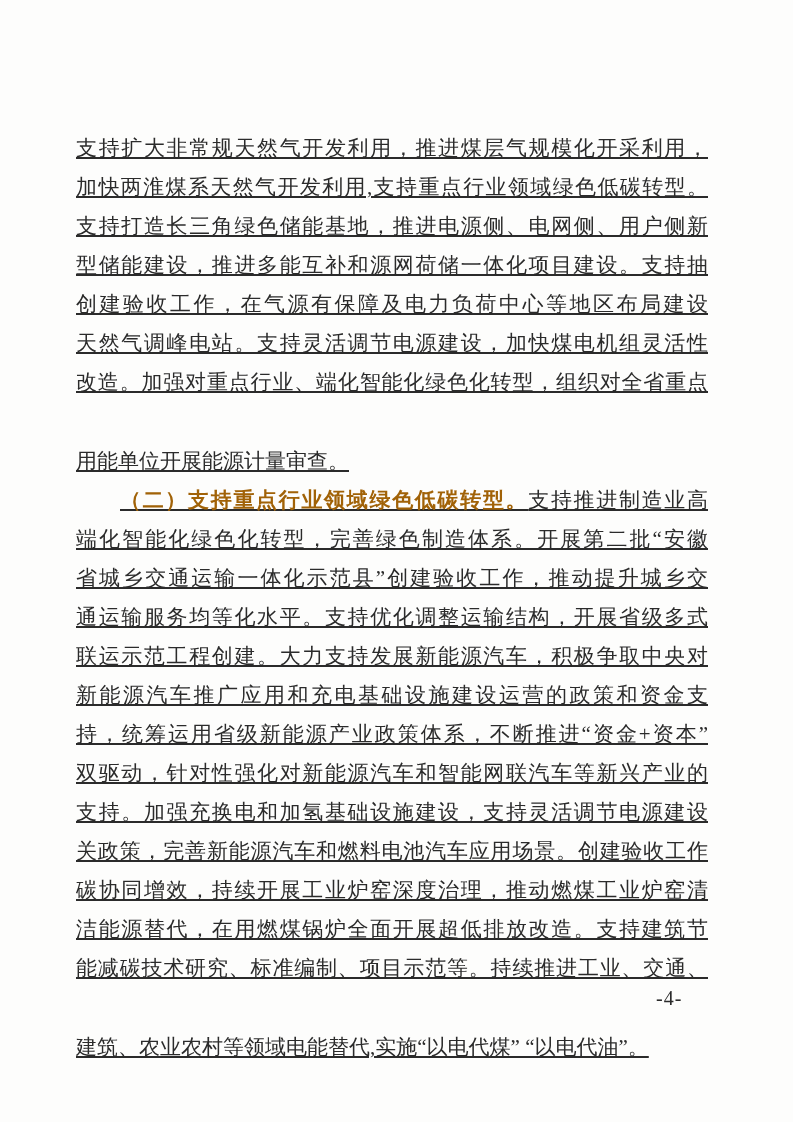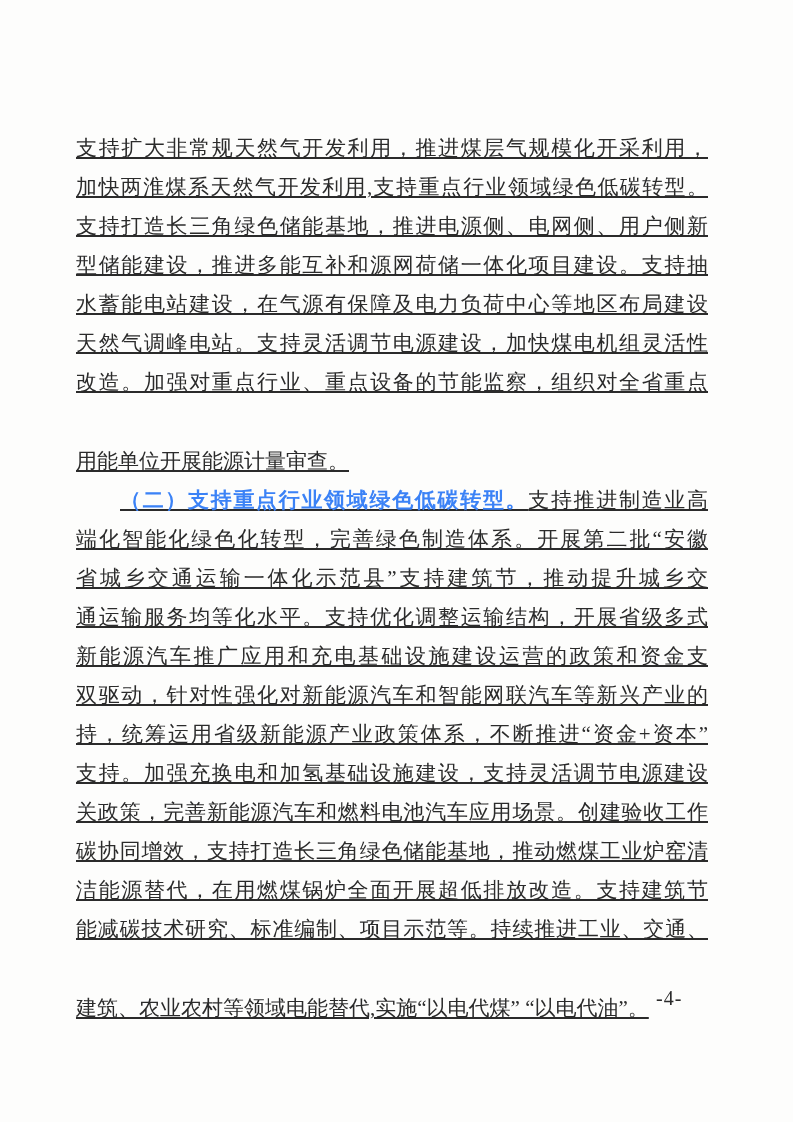--- a/index.html
+++ b/index.html
@@ -36,53 +36,54 @@
   .textline.para-end {
     text-align-last: left;
     margin-top: 40px;
     -moz-text-align-last: left;
   }
   .textline.indent {
     text-indent: 44px;
   }
   .heading-bold {
     font-weight: 700;
-    color: #3b82f6;
+    color: #a16207;
   }
   .page-number {
     position: absolute;
     left: 656px;
     top: 986px;
     font-size: 20px;
     line-height: 24px;
     letter-spacing: 1px;
     color: #2b2b2b;
   }
 </style>
 </head>
 <body>
 
 <div class="page">
   <div class="text-block" id="lines-container">
       <div class="textline">支持扩大非常规天然气开发利用，推进煤层气规模化开采利用，</div>
       <div class="textline">加快两淮煤系天然气开发利用,支持重点行业领域绿色低碳转型。</div>
       <div class="textline">支持打造长三角绿色储能基地，推进电源侧、电网侧、用户侧新</div>
       <div class="textline">型储能建设，推进多能互补和源网荷储一体化项目建设。支持抽</div>
-      <div class="textline">水蓄能电站建设，在气源有保障及电力负荷中心等地区布局建设</div>
+      <div class="textline">创建验收工作，在气源有保障及电力负荷中心等地区布局建设</div>
       <div class="textline">天然气调峰电站。支持灵活调节电源建设，加快煤电机组灵活性</div>
-      <div class="textline">改造。加强对重点行业、重点设备的节能监察，组织对全省重点</div>
+      <div class="textline">改造。加强对重点行业、端化智能化绿色化转型，组织对全省重点</div>
       <div class="textline para-end">用能单位开展能源计量审查。</div>
       <div class="textline indent"><span class="heading-bold">（二）支持重点行业领域绿色低碳转型。</span>支持推进制造业高</div>
       <div class="textline">端化智能化绿色化转型，完善绿色制造体系。开展第二批“安徽</div>
-      <div class="textline">省城乡交通运输一体化示范县”支持建筑节，推动提升城乡交</div>
+      <div class="textline">省城乡交通运输一体化示范县”创建验收工作，推动提升城乡交</div>
       <div class="textline">通运输服务均等化水平。支持优化调整运输结构，开展省级多式</div>
+      <div class="textline">联运示范工程创建。大力支持发展新能源汽车，积极争取中央对</div>
       <div class="textline">新能源汽车推广应用和充电基础设施建设运营的政策和资金支</div>
+      <div class="textline">持，统筹运用省级新能源产业政策体系，不断推进“资金+资本”</div>
       <div class="textline">双驱动，针对性强化对新能源汽车和智能网联汽车等新兴产业的</div>
-      <div class="textline">持，统筹运用省级新能源产业政策体系，不断推进“资金+资本”</div>
       <div class="textline">支持。加强充换电和加氢基础设施建设，支持灵活调节电源建设</div>
       <div class="textline">关政策，完善新能源汽车和燃料电池汽车应用场景。创建验收工作</div>
-      <div class="textline">碳协同增效，支持打造长三角绿色储能基地，推动燃煤工业炉窑清</div>
+      <div class="textline">碳协同增效，持续开展工业炉窑深度治理，推动燃煤工业炉窑清</div>
       <div class="textline">洁能源替代，在用燃煤锅炉全面开展超低排放改造。支持建筑节</div>
       <div class="textline">能减碳技术研究、标准编制、项目示范等。持续推进工业、交通、</div>
       <div class="textline para-end">建筑、农业农村等领域电能替代,实施“以电代煤” “以电代油”。</div>
     </div>
   <div class="page-number">-4-</div>
 </div>
 
 </body></html>

